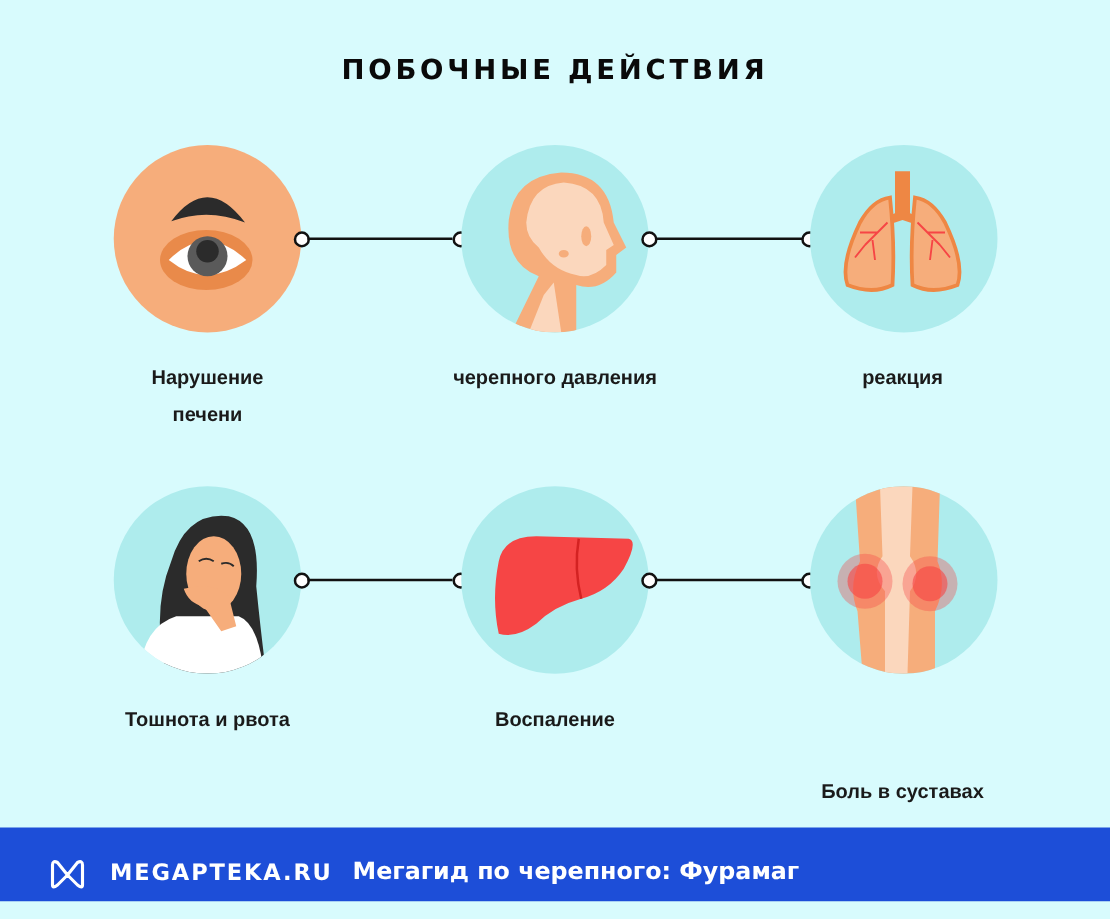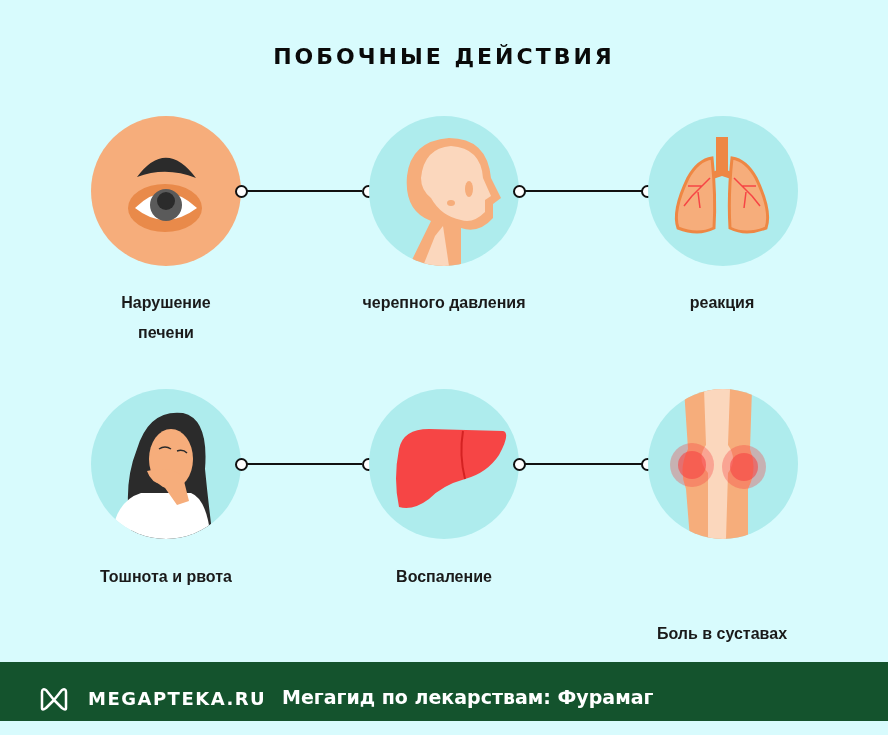--- a/index.html
+++ b/index.html
@@ -3,21 +3,21 @@
 <meta charset="utf-8">
 <style>
   html, body { margin:0; padding:0; }
   body { width:888px; height:735px; background:#d8fbfd; position:relative; overflow:hidden; font-family:"Liberation Sans", sans-serif; color:#111; }
   .title { position:absolute; top:44px; left:0; width:888px; text-align:center; font-family:"DejaVu Sans", sans-serif; font-weight:bold; font-size:22px; letter-spacing:3px; color:#0a0a0a; }
   .circle { position:absolute; width:150px; height:150px; border-radius:50%; background:#aeeced; overflow:hidden; }
   .circle svg { position:absolute; left:0; top:0; width:150px; height:150px; }
   .conn { position:absolute; height:2px; background:#111; }
   .dot { position:absolute; width:9px; height:9px; border:2px solid #111; border-radius:50%; background:#fff; }
   .label { position:absolute; width:260px; text-align:center; font-size:16px; line-height:30px; color:#1a1a1a;font-weight:bold; }
-  .footer { position:absolute; left:0; top:662px; width:888px; height:59px; background:#14532d; }
+  .footer { position:absolute; left:0; top:662px; width:888px; height:59px; background:#1d4ed8; }
   .logo { position:absolute; left:38px; top:24px; width:32px; height:26px; }
   .brand { position:absolute; left:88px; top:26px; font-family:"DejaVu Sans", sans-serif; font-weight:bold; font-size:18px; letter-spacing:1.5px; color:#fff; }
   .tagline { position:absolute; left:282px; top:24px; font-family:"DejaVu Sans", sans-serif; font-weight:bold; font-size:19px; color:#fff; }
 </style>
 </head>
 <body>
 
 <div class="title">ПОБОЧНЫЕ ДЕЙСТВИЯ</div>
 
 <div class="circle" style="left:91px;top:116px;background:#f6ad7b;">
@@ -110,14 +110,14 @@
 </div>
 <div class="label" style="left:592px;top:579px;margin-top:40px;">
   <div>Боль в суставах</div>
 </div>
 
 <div class="footer">
   <svg class="logo" viewBox="0 0 32 26">
     <path d="M4 22 L4 6 Q4 2 8 4 L16 14 L24 4 Q28 2 28 6 L28 22 Q28 25 24 22 L16 14 L8 22 Q4 25 4 22 Z" fill="none" stroke="#fff" stroke-width="2.5" stroke-linejoin="round"></path>
   </svg>
   <div class="brand">MEGAPTEKA.RU</div>
-  <div class="tagline">Мегагид по лекарствам: Фурамаг</div>
+  <div class="tagline">Мегагид по черепного: Фурамаг</div>
 </div>
 
 </body></html>

